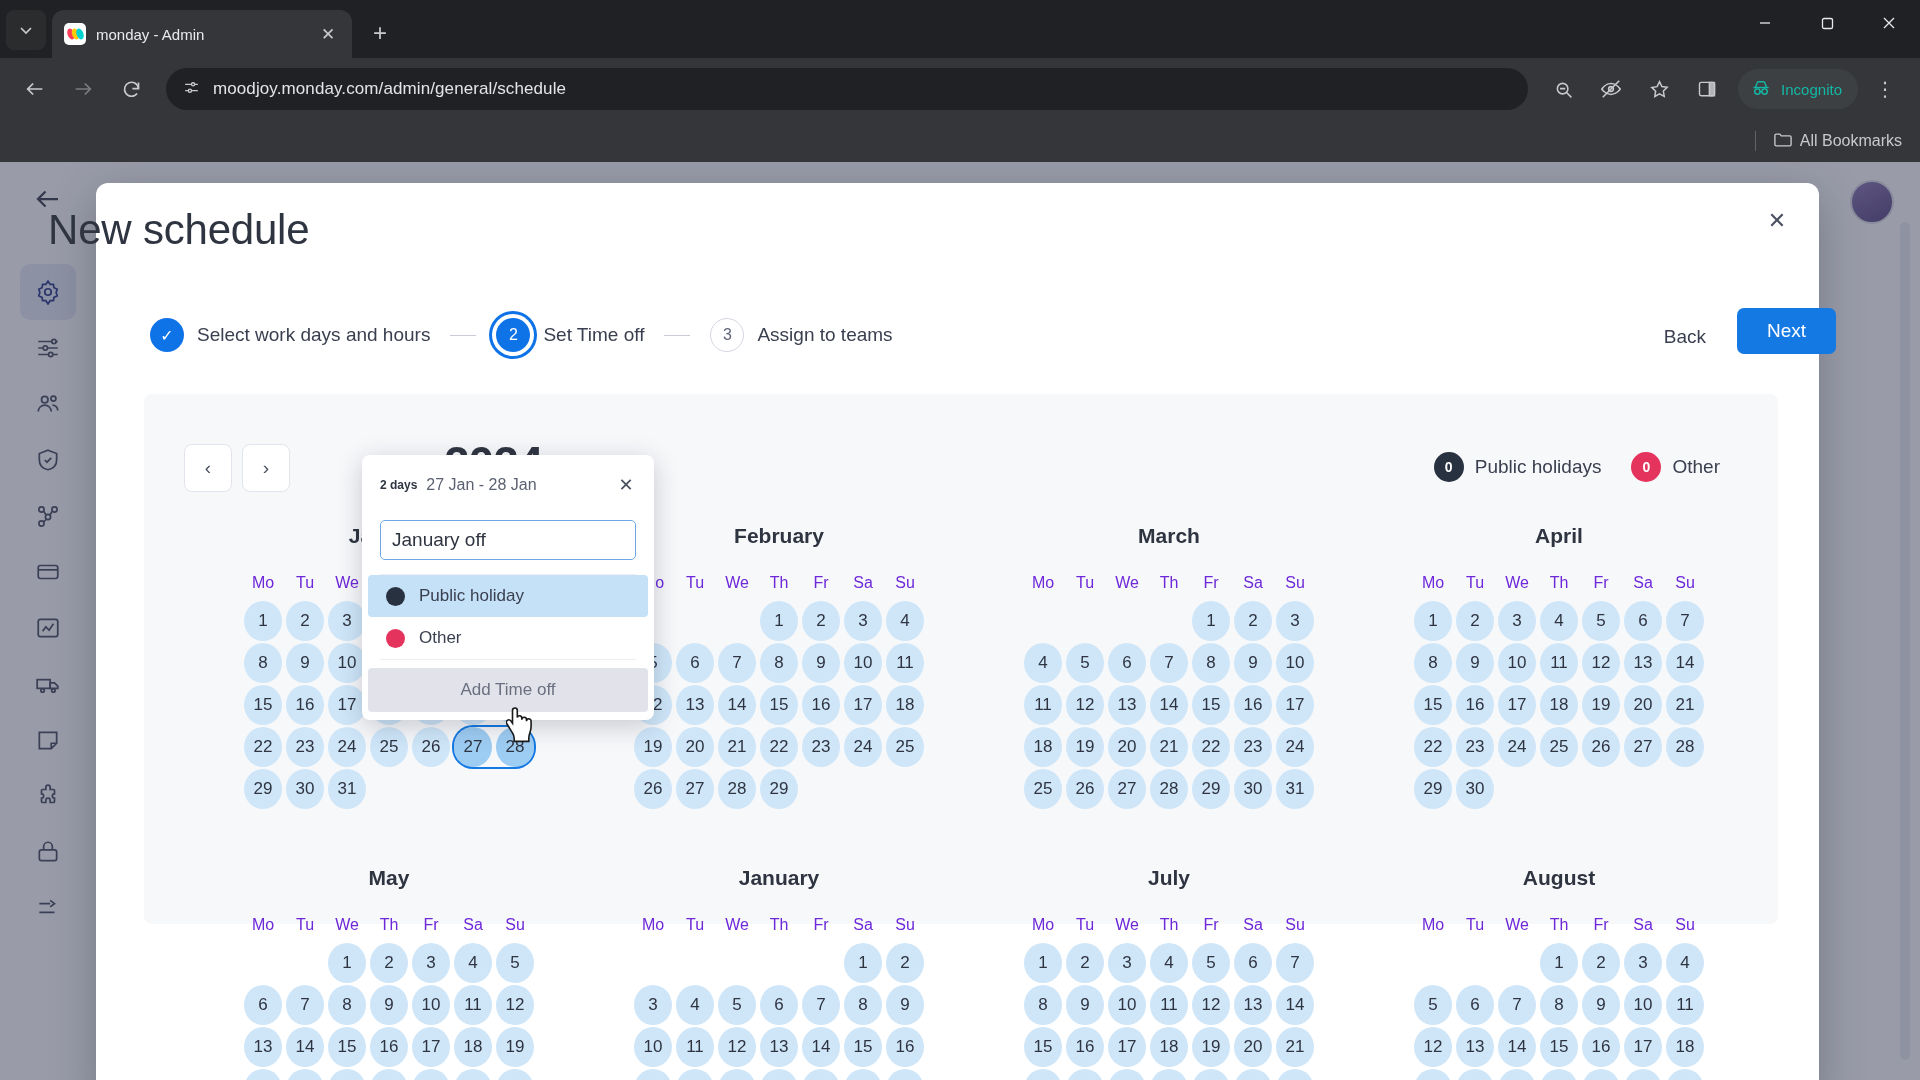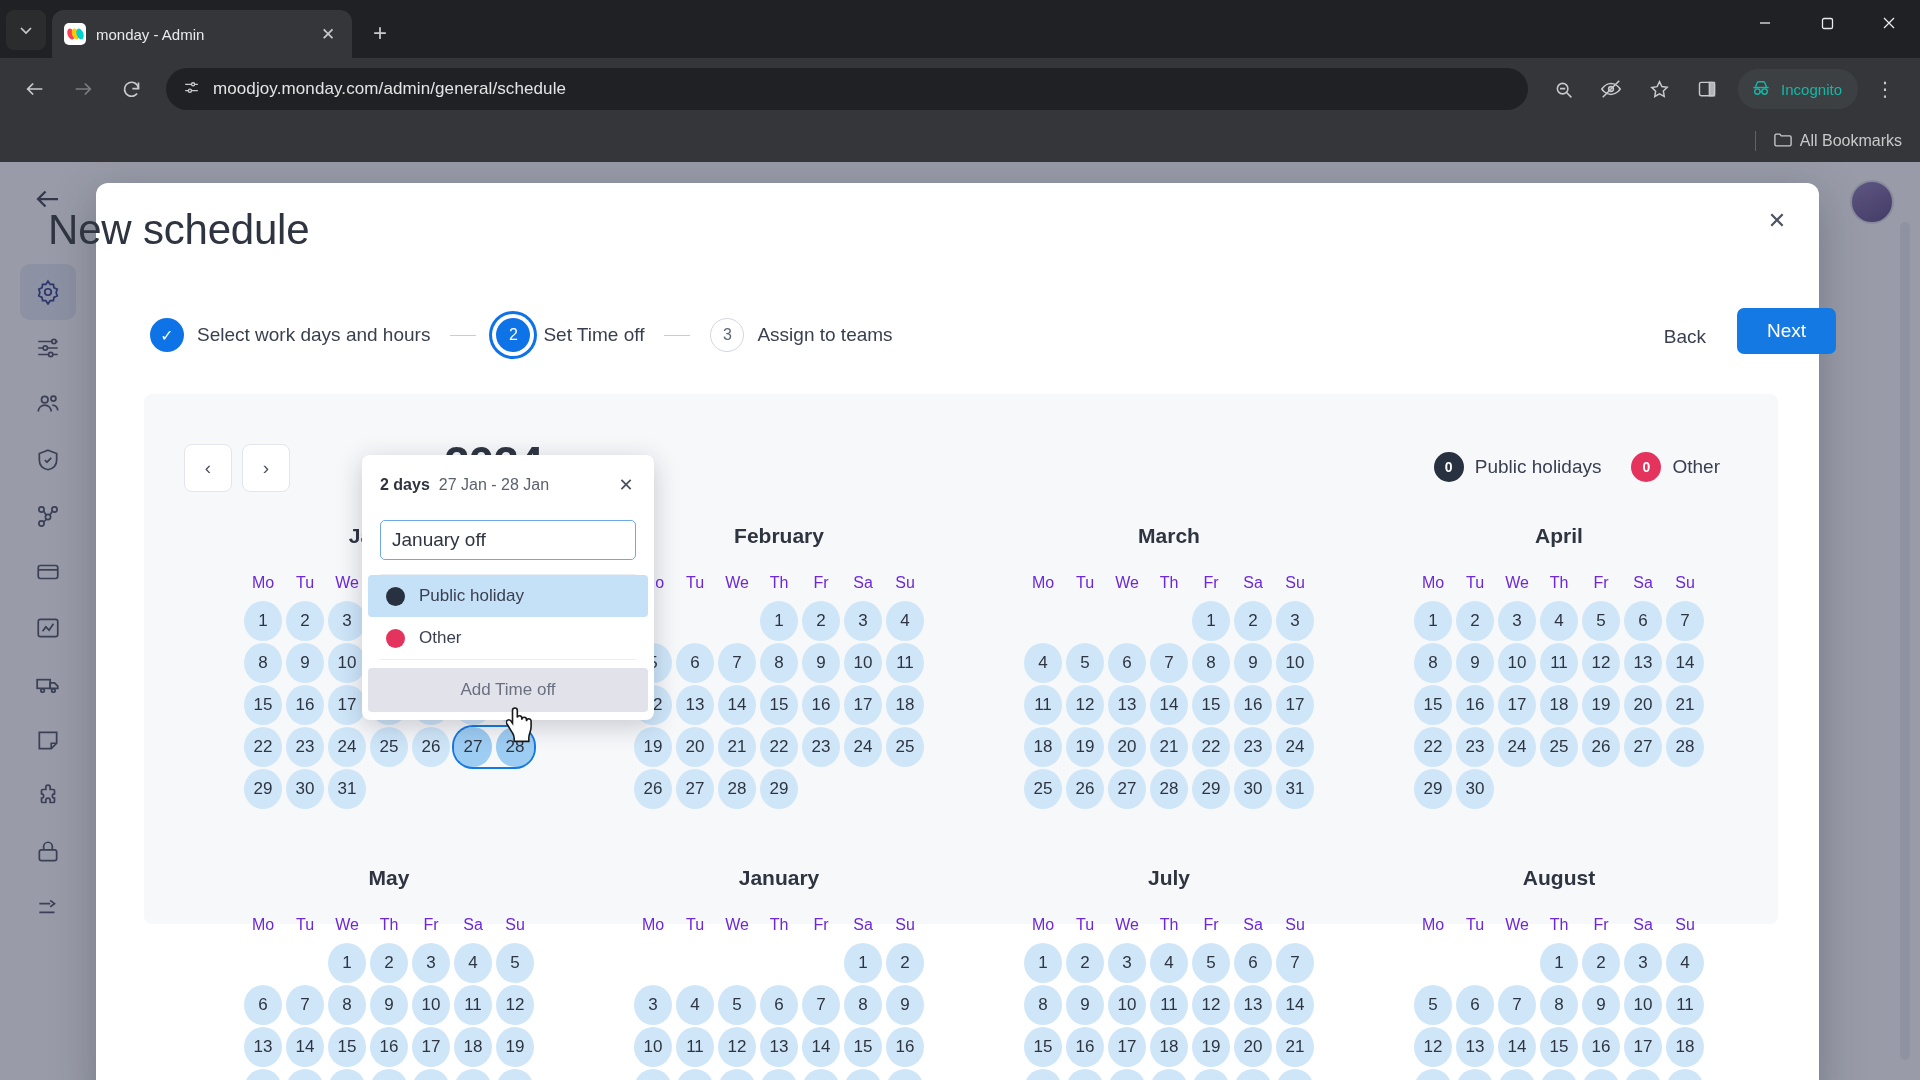--- a/index.html
+++ b/index.html
@@ -191,21 +191,21 @@
   .day.sel-start::after { border-radius: 21px 0 0 21px; border-right: none; }
   .day.sel-end::after { border-radius: 0 21px 21px 0; border-left: none; }
 
   
   #popover {
     position: absolute; left: 362px; top: 455px; width: 292px;
     background: #fff; border-radius: 8px;
     box-shadow: 0 6px 26px rgba(25,30,55,.22); z-index: 40; padding: 14px 0 0 0;
   }
   .pop-head { display: flex; align-items: center; padding: 4px 16px 12px 18px; gap: 9px; }
-  .pop-days { font-size: 16px; font-weight: 700; color: #2f3441; }
+  .pop-days { font-size: 12px; font-weight: 700; color: #2f3441; }
   .pop-range { font-size: 16px; color: #5b6171; flex: 1; }
   .pop-close { color: #4b5161; font-size: 18px; width: 24px; height: 24px;
     display: flex; align-items: center; justify-content: center; }
   .pop-input-wrap { padding: 11px 18px 14px 18px; }
   .pop-input {
     width: 100%; height: 40px; border: 1.5px solid #6fa8e6; border-radius: 5px;
     padding: 0 11px; font-size: 19px; color: #2f3441; outline: none;
     font-family: inherit; background: #fff;
   }
   .pop-divider { height: 1px; background: #eceef3; margin: 0 18px; }

